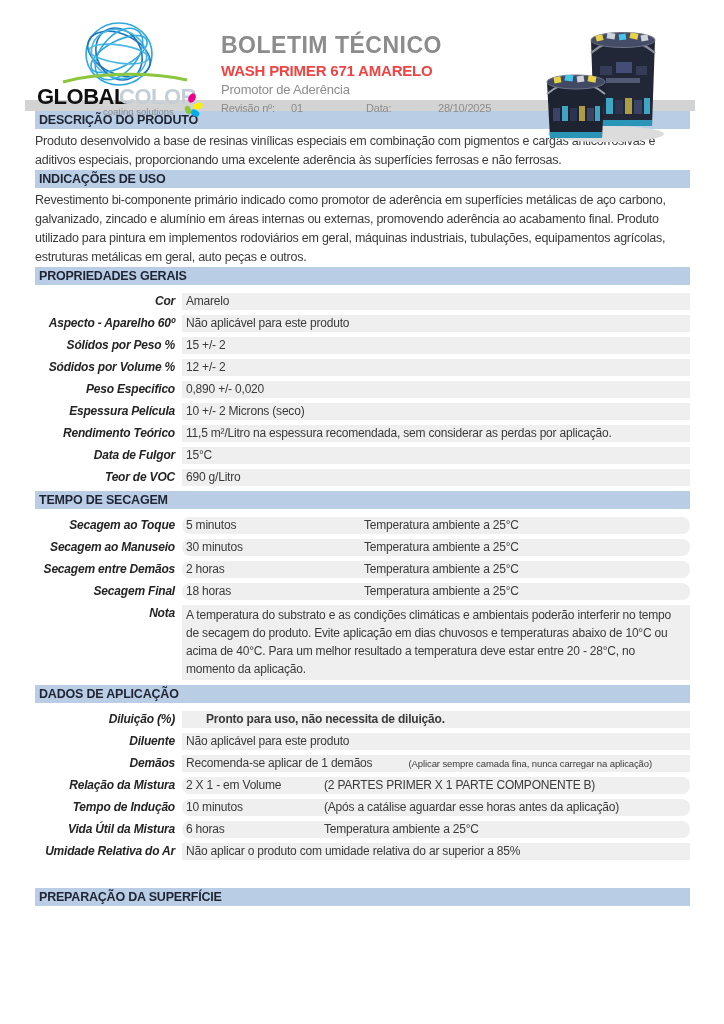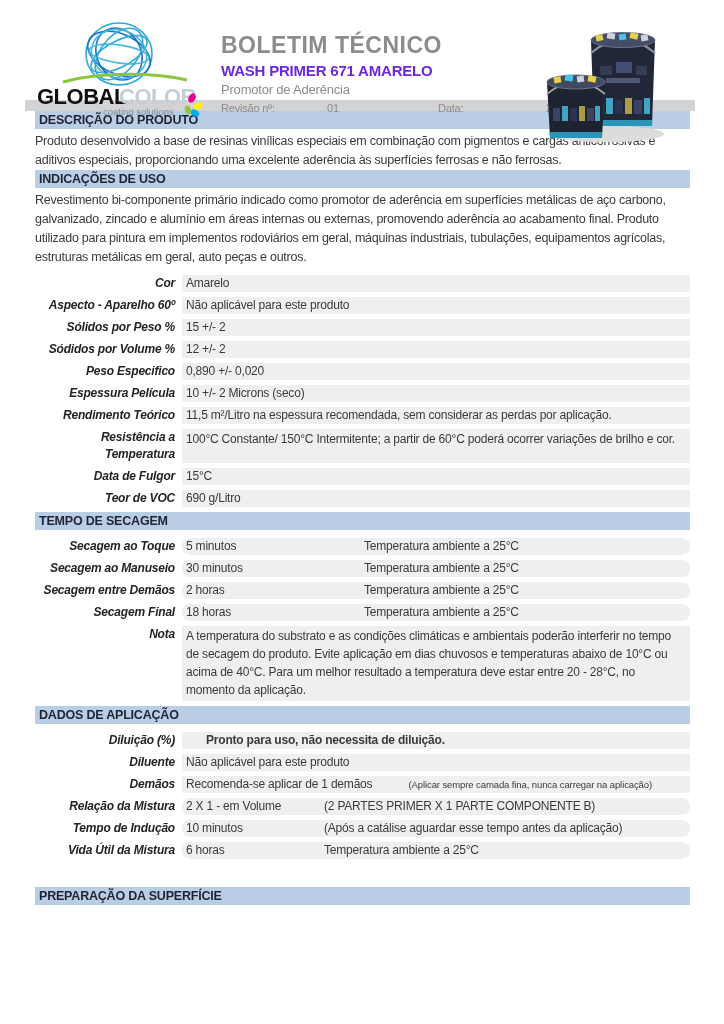--- a/index.html
+++ b/index.html
@@ -9,23 +9,23 @@
     position:relative; overflow:hidden;
     padding:0 34px 0 35px;
     font-family:"Liberation Sans", sans-serif;
     color:var(--text,#3a3a3a);
   }
   
   .hdr { display:flex; padding-top:18px; height:100px; position:relative; }
   .logo-wrap { width:172px; flex-shrink:0; }
   .hdr-text { margin-left:14px; }
   .doc-title { font-size:23px; font-weight:bold; color:var(--muted,#8c8c8c); letter-spacing:.5px; margin-top:14px; }
-  .doc-product { font-size:15px; font-weight:bold; color:#6d28d9; margin-top:3px; letter-spacing:-.2px; }
+  .doc-product { font-size:15px; font-weight:bold; color:#ef4444; margin-top:3px; letter-spacing:-.2px; }
   .doc-subtitle { font-size:13px; color:var(--muted,#8c8c8c); margin-top:3px; letter-spacing:-.2px; }
-  .rev-line { display:flex; font-size:11px; color:var(--muted,#8c8c8c); margin-top:5px; letter-spacing:-.2px;gap:36px; }
+  .rev-line { display:flex; font-size:11px; color:var(--muted,#8c8c8c); margin-top:5px; letter-spacing:-.2px; }
   .rev-line .w1 { width:70px; } .rev-line .w2 { width:75px; } .rev-line .w3 { width:72px; }
   .divider { height:11px; background:var(--divider,#d3d3d3); margin-left:-10px; margin-right:-5px; }
   .buckets { position:absolute; top:8px; right:14px; width:132px; height:136px; z-index:2; }
   
   .sec-h {
     background:var(--accent_bar,#b9cde5); color:var(--accent_text,#1f2433);
     font-weight:bold; font-size:12.5px; padding:2px 4px 2px 4px;
     letter-spacing:-.2px; line-height:14px;
   }
   .para { font-size:12.5px; line-height:19px; letter-spacing:-.25px; margin-top:3px; color:var(--text,#3a3a3a); }
@@ -147,20 +147,21 @@
   </div>
 
   <div class="divider"></div>
 
   <div class="sec-h">DESCRIÇÃO DO PRODUTO</div>
   <div class="para">Produto desenvolvido a base de resinas vinílicas especiais em combinação com pigmentos e cargas anticorrosivas e aditivos especiais, proporcionando uma excelente aderência às superfícies ferrosas e não ferrosas.</div>
 
   <div class="sec-h">INDICAÇÕES DE USO</div>
   <div class="para">Revestimento bi-componente primário indicado como promotor de aderência em superfícies metálicas de aço carbono, galvanizado, zincado e alumínio em áreas internas ou externas, promovendo aderência ao acabamento final. Produto utilizado para pintura em implementos rodoviários em geral, máquinas industriais, tubulações, equipamentos agrícolas, estruturas metálicas em geral, auto peças e outros.</div>
 
+  <div class="sec-h">PROPRIEDADES GERAIS</div>
   <div class="tbl">
     <div class="trow">
       <div class="tlabel">Cor</div>
       <div class="tvalue">Amarelo</div>
     </div>
     <div class="trow">
       <div class="tlabel">Aspecto - Aparelho 60º</div>
       <div class="tvalue">Não aplicável para este produto</div>
     </div>
     <div class="trow">
@@ -175,24 +176,20 @@
       <div class="tlabel">Peso Especifico</div>
       <div class="tvalue">0,890 +/- 0,020</div>
     </div>
     <div class="trow">
       <div class="tlabel">Espessura Película</div>
       <div class="tvalue">10 +/- 2 Microns (seco)</div>
     </div>
     <div class="trow">
       <div class="tlabel">Rendimento Teórico</div>
       <div class="tvalue">11,5 m²/Litro na espessura recomendada, sem considerar as perdas por aplicação.</div>
-    </div>
-    <div class="trow">
-      <div class="tlabel">Resistência a Temperatura</div>
-      <div class="tvalue wrap">100°C Constante/ 150°C Intermitente; a partir de 60°C poderá ocorrer variações de brilho e cor.</div>
     </div>
     <div class="trow">
       <div class="tlabel">Data de Fulgor</div>
       <div class="tvalue">15°C</div>
     </div>
     <div class="trow">
       <div class="tlabel">Teor de VOC</div>
       <div class="tvalue">690 g/Litro</div>
     </div>
   </div>
@@ -254,27 +251,31 @@
       <div class="tlabel">Relação da Mistura</div>
       <div class="tvalue split">
         <span class="v1">2 X 1 - em Volume</span>
         <span>(2 PARTES PRIMER X 1 PARTE COMPONENTE B)</span>
       </div>
     </div>
     <div class="trow">
       <div class="tlabel">Tempo de Indução</div>
       <div class="tvalue split">
         <span class="v1">10 minutos</span>
-        <span>(Após a catálise aguardar esse tempo antes da aplicação)</span>
+        <span>(Após a catálise aguardar esse horas antes da aplicação)</span>
       </div>
     </div>
     <div class="trow">
       <div class="tlabel">Vida Útil da Mistura</div>
       <div class="tvalue split">
         <span class="v1">6 horas</span>
         <span>Temperatura ambiente a 25°C</span>
       </div>
     </div>
+    <div class="trow">
+      <div class="tlabel">Umidade Relativa do Ar</div>
+      <div class="tvalue">Não aplicar o produto com umidade relativa do ar superior a 85%</div>
+    </div>
   </div>
 
   <div class="sec-h" style="margin-top:28px">PREPARAÇÃO DA SUPERFÍCIE</div>
 
 </div>
 
 </body></html>

